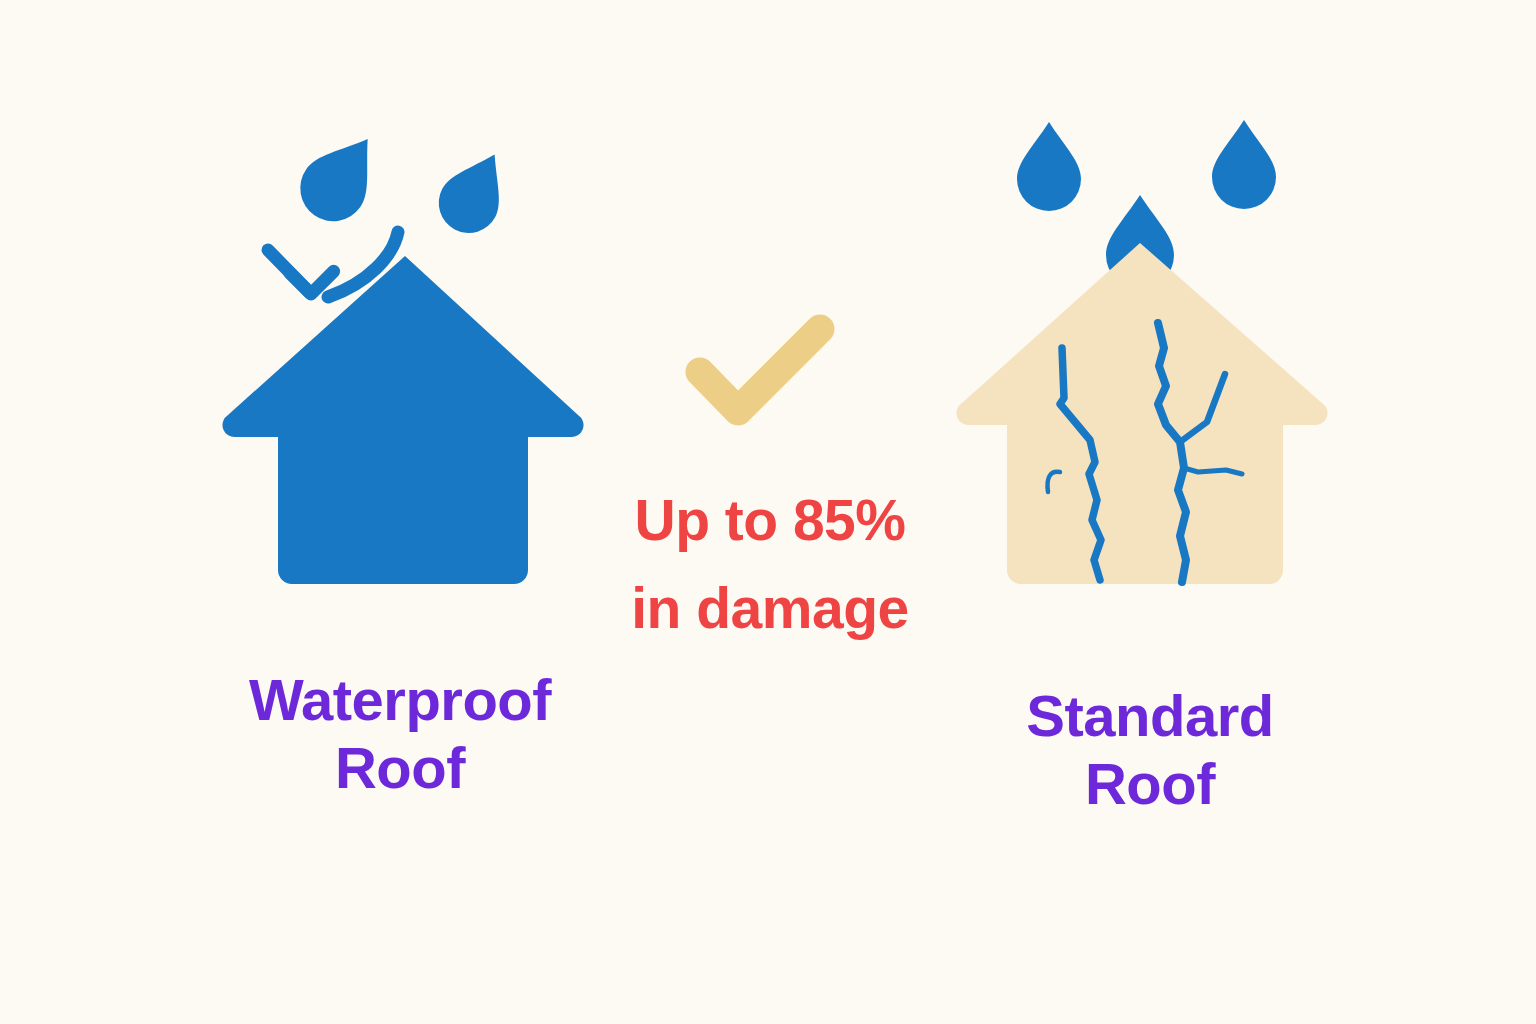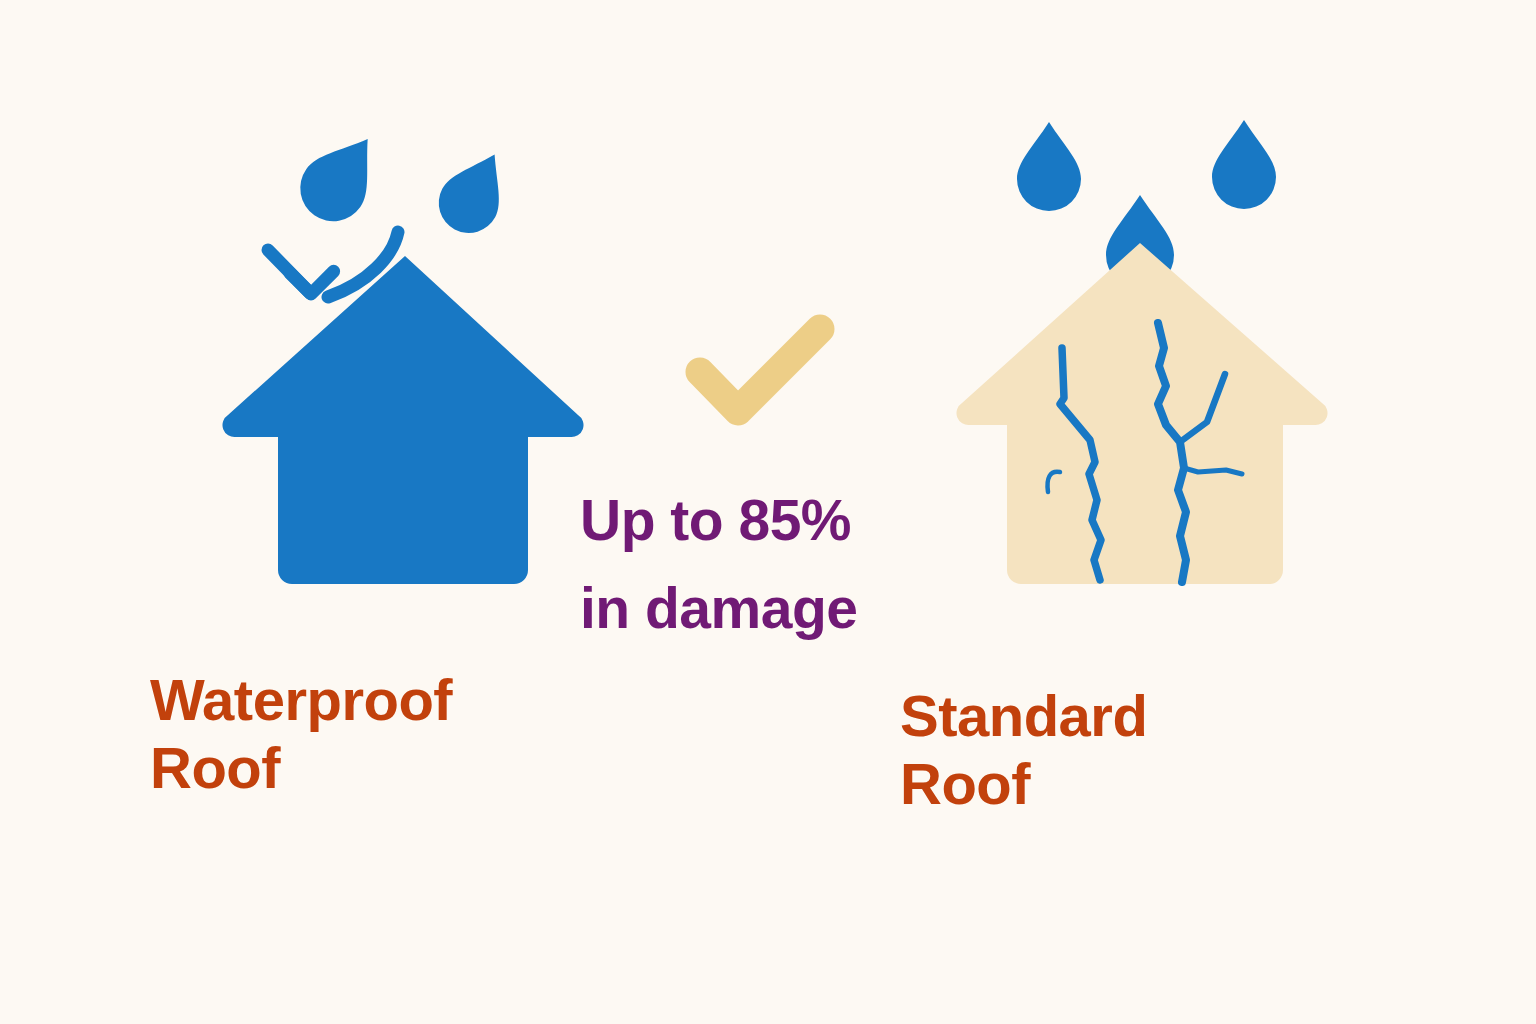--- a/index.html
+++ b/index.html
@@ -45,21 +45,22 @@
   #panel-center {
     left: 580px;
     top: 300px;
     width: 380px;
     height: 440px;
   }
 
   .caption {
     position: absolute;
     width: 100%;
-    color: #c2410c;
+    text-align: center;
+    color: #6d28d9;
     font-family: "Liberation Sans", sans-serif;
     font-size: 58px;
     font-weight: 700;
     line-height: 1.18;
     letter-spacing: -0.5px;
     white-space: pre-line;
   }
   #caption-waterproof {
     left: 0;
     top: 566px;
@@ -69,21 +70,22 @@
     left: 0;
     top: 566px;
     width: 500px;
   }
 
   .center-text {
     position: absolute;
     left: 0;
     top: 176px;
     width: 380px;
-    color: #701a75;
+    text-align: center;
+    color: #ef4444;
     font-family: "Liberation Sans", sans-serif;
     font-size: 57px;
     font-weight: 700;
     line-height: 1.55;
     letter-spacing: -0.5px;
   }
   .center-text .tline {
     display: block;
   }
 </style>

